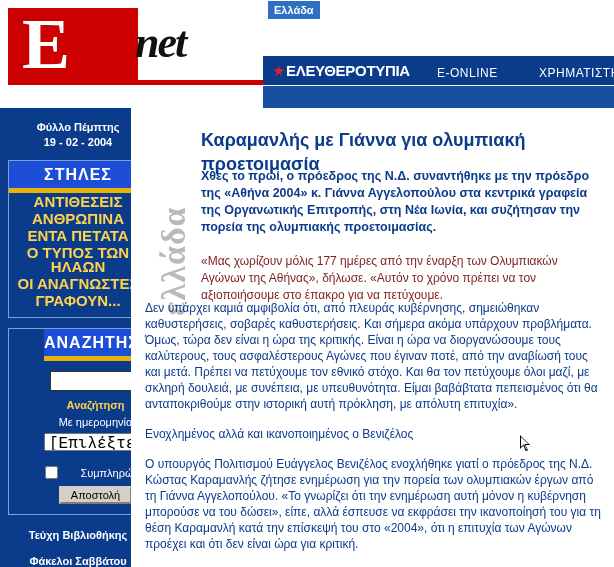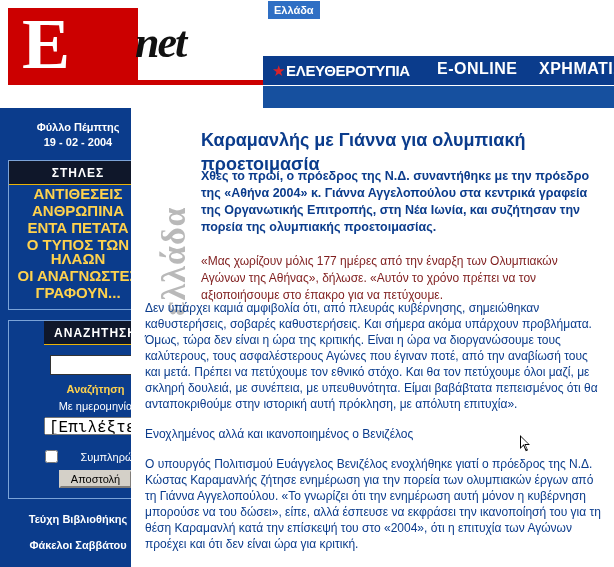--- a/index.html
+++ b/index.html
@@ -96,24 +96,24 @@
     position: absolute;
     left: 286px;
     top: 62px;
     color: #ffffff;
     font-weight: bold;
     font-size: 15px;
     letter-spacing: -0.3px;
   }
   .top-link {
     position: absolute;
-    top: 60px;
-    color: #ffffff;
-    font-weight: bold;
-    font-size: 16px;
+    top: 66px;
+    color: #ffffff;
+    font-weight: normal;
+    font-size: 12px;
     letter-spacing: 0.5px;
     cursor: pointer;
   }
   .top-link.a { left: 437px; }
   .top-link.b { left: 539px; }
 
   .nav-bar {
     position: absolute;
     left: 263px;
     top: 85px;
@@ -159,27 +159,27 @@
     color: #ffffff;
     line-height: 15px;
   }
   .lc-box {
     margin: 10px 8px 0 8px;
     border: 1px solid #7ba3d8;
     background: #0b3c8c;
     padding-bottom: 8px;
   }
   .lc-title {
-    background: #0f172a;
-    color: #ffffff;
-    font-size: 12px;
+    background: #1d4ed8;
+    color: #ffffff;
+    font-size: 16px;
     font-weight: bold;
     letter-spacing: 1px;
     padding: 5px 0 4px 0;
-    border-bottom: 1px solid #eab308;
+    border-bottom: 5px solid #eab308;
   }
   .lc-link {
     display: block;
     color: #ffd24d;
     font-size: 15px;
     font-weight: bold;
     text-decoration: none;
     padding: 2px 2px 1px 2px;
     line-height: 14px;
     cursor: pointer;

